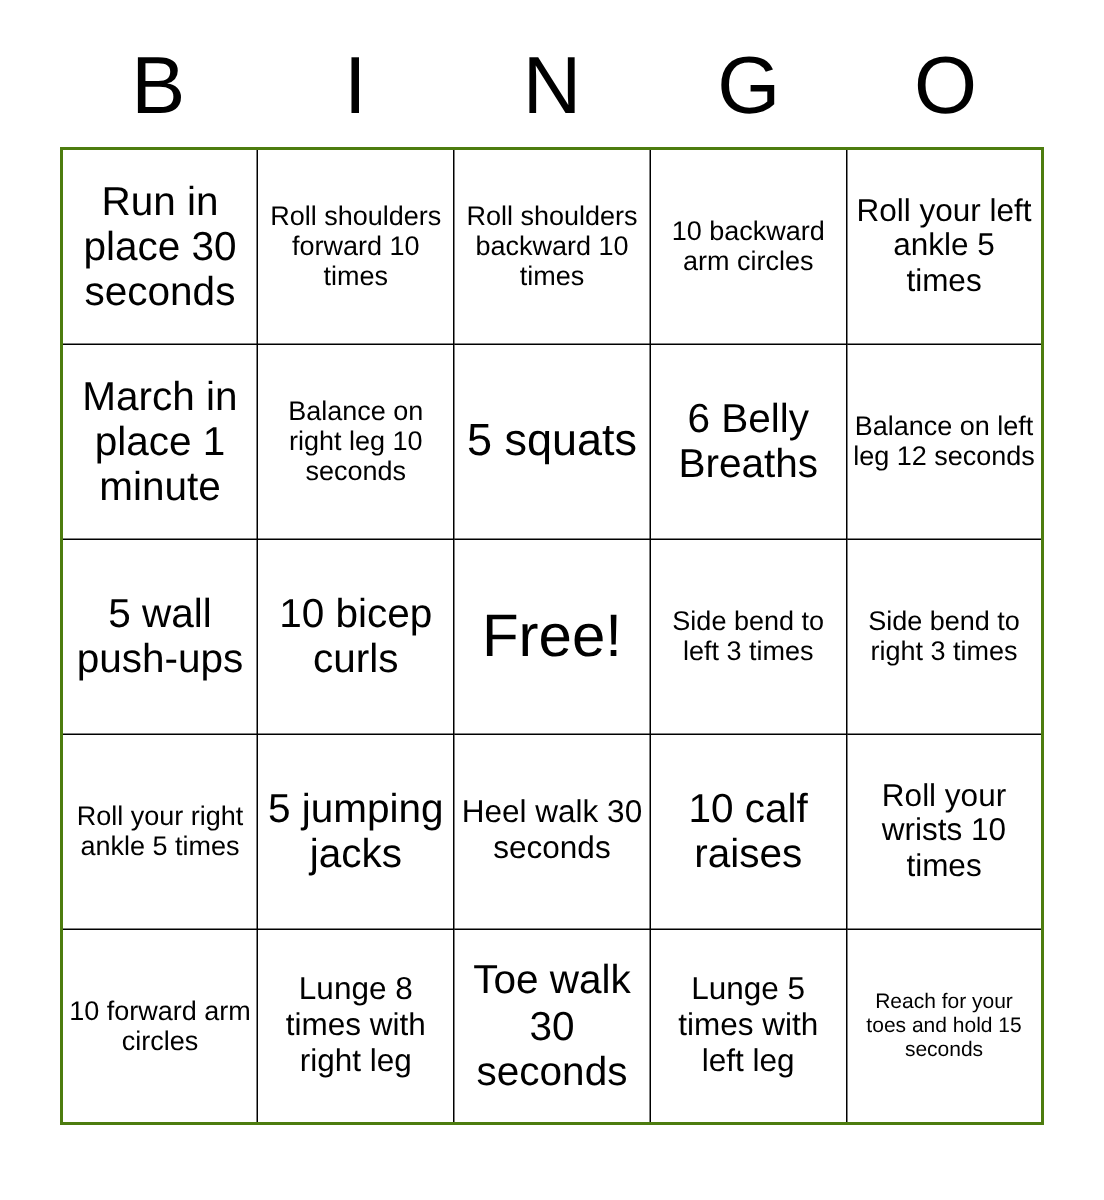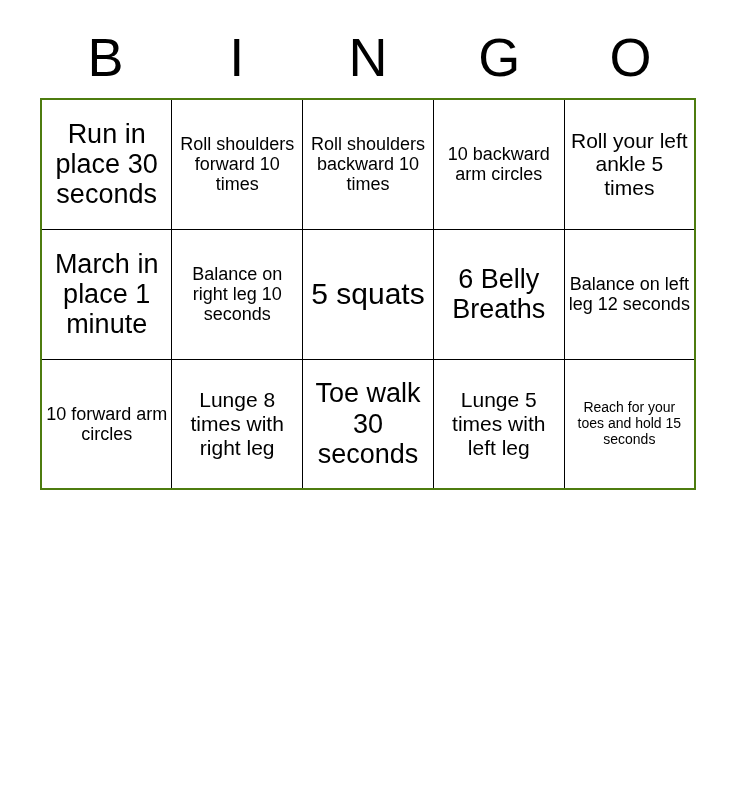--- a/index.html
+++ b/index.html
@@ -108,20 +108,54 @@
             <span class="cell-text">5 squats</span>
           </td>
         <td class="sz-l">
             <span class="cell-text">6 Belly Breaths</span>
           </td>
         <td class="sz-s">
             <span class="cell-text">Balance on left leg 12 seconds</span>
           </td>
       </tr>
       <tr>
+        <td class="sz-l">
+            <span class="cell-text">5 wall push-ups</span>
+          </td>
+        <td class="sz-l">
+            <span class="cell-text">10 bicep curls</span>
+          </td>
+        <td class="sz-free">
+            <span class="cell-text">Free!</span>
+          </td>
+        <td class="sz-s">
+            <span class="cell-text">Side bend to left 3 times</span>
+          </td>
+        <td class="sz-s">
+            <span class="cell-text">Side bend to right 3 times</span>
+          </td>
+      </tr>
+      <tr>
+        <td class="sz-s">
+            <span class="cell-text">Roll your right ankle 5 times</span>
+          </td>
+        <td class="sz-l">
+            <span class="cell-text">5 jumping jacks</span>
+          </td>
+        <td class="sz-m">
+            <span class="cell-text">Heel walk 30 seconds</span>
+          </td>
+        <td class="sz-l">
+            <span class="cell-text">10 calf raises</span>
+          </td>
+        <td class="sz-m">
+            <span class="cell-text">Roll your wrists 10 times</span>
+          </td>
+      </tr>
+      <tr>
         <td class="sz-s">
             <span class="cell-text">10 forward arm circles</span>
           </td>
         <td class="sz-m">
             <span class="cell-text">Lunge 8 times with right leg</span>
           </td>
         <td class="sz-l">
             <span class="cell-text">Toe walk 30 seconds</span>
           </td>
         <td class="sz-m">

